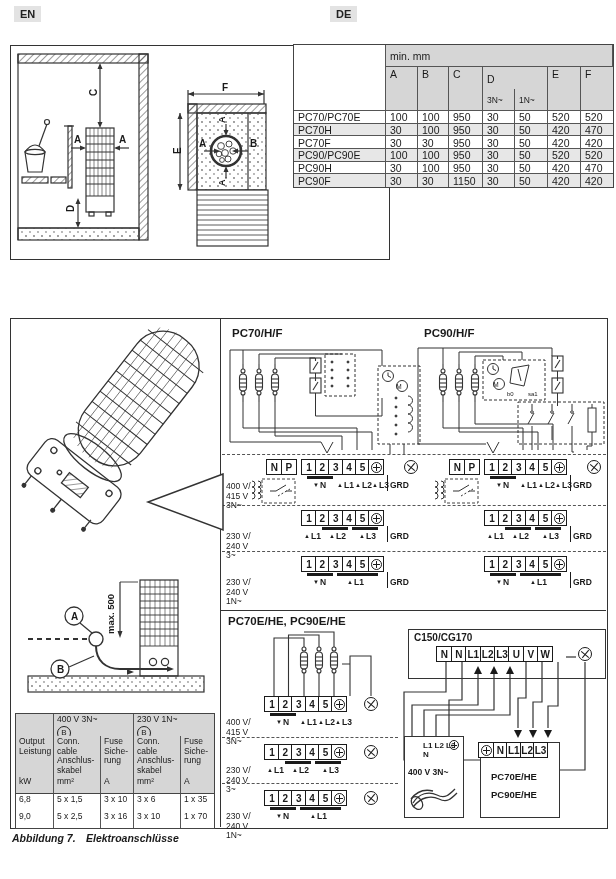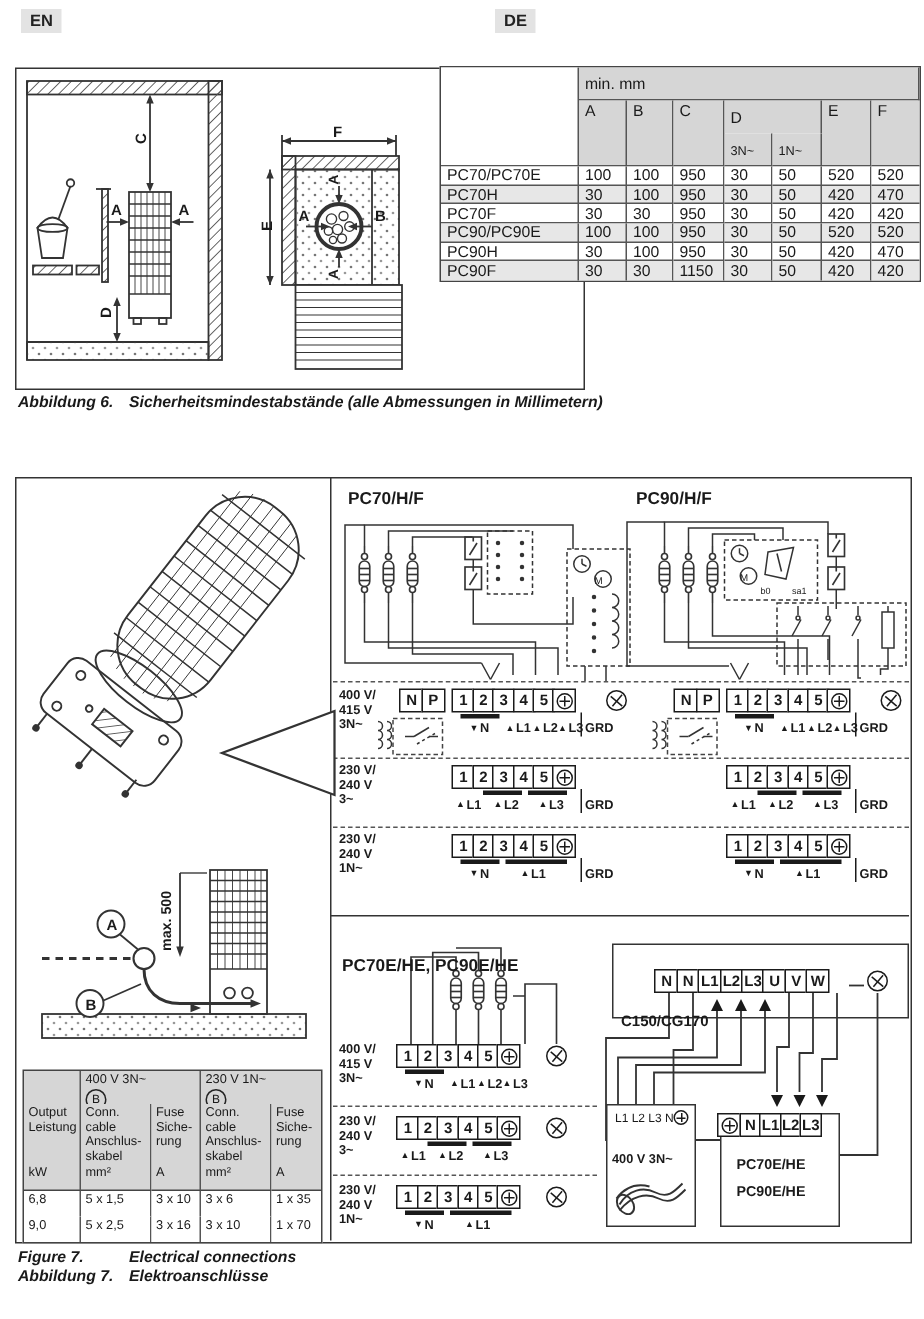--- a/index.html
+++ b/index.html
@@ -14,21 +14,21 @@
   
   .t6{position:absolute;left:293px;top:44px;display:grid;
       grid-template-columns:92px 32px 31px 34px 32px 33px 33px 32px;
       grid-template-rows:22px 22px 22px repeat(6,12.7px);
       border:1px solid #444;background:#fff;font-size:10.5px;}
   .t6 .c{border-right:1px solid #555;border-bottom:1px solid #555;padding:1px 3px 0 4px;
          display:flex;align-items:center;background:#fff;overflow:hidden;}
   .t6 .hd{background:#d6d6d6;}
   .t6 .alt{background:#e7e7e7;}
   
-  .vlab{position:absolute;font-size:8.5px;font-weight:bold;line-height:9.5px;white-space:pre-line;}
+  .vlab{position:absolute;font-size:8.5px;font-weight:normal;line-height:9.5px;white-space:pre-line;margin-top:23px;}
   
   .tstrip{position:absolute;display:flex;z-index:2;}
   .tcell{width:15px;height:16px;border:1.6px solid #1a1a1a;margin-left:-1.6px;background:#fff;
          display:flex;align-items:center;justify-content:center;font-size:10px;font-weight:bold;box-sizing:border-box;}
   .tcell.w16{width:16px;}
   .gsym{position:relative;width:11px;height:11px;border:1.4px solid #1a1a1a;border-radius:50%;display:inline-block;box-sizing:border-box;}
   .gsym::before{content:"";position:absolute;left:1px;right:1px;top:50%;border-top:1.2px solid #1a1a1a;}
   .gsym::after{content:"";position:absolute;top:1px;bottom:1px;left:50%;border-left:1.2px solid #1a1a1a;}
   .gscrew{position:absolute;width:14px;height:14px;border:1.5px solid #1a1a1a;border-radius:50%;background:#fff;z-index:2;box-sizing:border-box;}
   .gscrew::before{content:"";position:absolute;left:1px;right:1px;top:50%;border-top:1.3px solid #1a1a1a;transform:rotate(40deg);}
@@ -45,21 +45,21 @@
   .t7{position:absolute;left:15px;top:713px;display:grid;
       grid-template-columns:38px 47px 33px 47px 33px;
       grid-template-rows:22px 40px 18px 17px 17px;
       border:1px solid #444;font-size:8.5px;line-height:9.5px;background:#fff;z-index:2;}
   .t7 .c{border-right:1px solid #555;padding:1px 2px 0 3px;background:#fff;overflow:hidden;white-space:pre-line;}
   .t7 .hd{background:#d6d6d6;}
   .t7 .sp2{grid-column:span 2;}
   .t7 .ub{border-bottom:1px solid #444;}
   .circB{display:inline-block;width:12px;height:12px;border:1.2px solid #222;border-radius:50%;
          font-size:8px;text-align:center;line-height:12px;margin-top:1px;}
-  .boxlab{position:absolute;font-size:10px;font-weight:bold;z-index:2;margin-top:44px;}
+  .boxlab{position:absolute;font-size:10px;font-weight:bold;z-index:2;}
   svg{position:absolute;overflow:visible;}
   svg text{font-family:"Liberation Sans",sans-serif;fill:#1a1a1a;}
 </style>
 </head>
 <body>
 
 <div id="page">
 
   <div class="chip" style="left:14px">EN</div>
   <div class="chip" style="left:330px">DE</div>
@@ -249,21 +249,20 @@
     <div class="c alt" style="border-bottom:none">30</div>
     <div class="c alt" style="border-bottom:none">30</div>
     <div class="c alt" style="border-bottom:none">1150</div>
     <div class="c alt" style="border-bottom:none">30</div>
     <div class="c alt" style="border-bottom:none">50</div>
     <div class="c alt" style="border-bottom:none">420</div>
     <div class="c alt" style="border-bottom:none;border-right:none">420</div>
   </div>
 
   <div class="cap" style="left:12px;top:262px;">
-    <div><span class="lbl">Abbildung 6.</span><span>Sicherheitsmindestabstände (alle Abmessungen in Millimetern)</span></div>
   </div>
 
   <div class="fbox" style="left:10px;top:318px;width:596px;height:509px;"></div>
   <div class="abs" style="left:220px;top:318px;height:509px;border-left:1.5px solid #333;z-index:1"></div>
   <div class="abs" style="left:220px;top:610px;width:386px;border-top:1.5px solid #333;z-index:1"></div>
 
   <svg style="left:16px;top:324px" width="190" height="240" viewBox="0 0 190 240">
     <g stroke="#333" fill="none" stroke-width="1.3" transform="rotate(38 95 110)">
       <rect x="60" y="-10" width="70" height="150" rx="33"></rect>
       <g stroke-width="0.6">
@@ -605,21 +604,21 @@
   </div>
   <div class="wl" style="left:486px;top:575px">
     <span class="bar" style="left:4px;width:26px"></span>
       <span class="bar" style="left:34px;width:41px"></span>
     <span class="lab ad" style="left:10px">N</span>
     <span class="lab au" style="left:44px">L1</span>
     <span class="gline" style="left:84px"></span>
     <span class="lab" style="left:87px">GRD</span>
   </div>
 
-  <div class="dtitle" style="left:228px;top:638px">PC70E/HE, PC90E/HE</div>
+  <div class="dtitle" style="left:228px;top:615px">PC70E/HE, PC90E/HE</div>
   <svg style="left:250px;top:630px" width="140" height="66" viewBox="0 0 140 66">
     <g stroke="#333" fill="none" stroke-width="1.1">
       <use href="#el" x="54" y="28"></use>
         <use href="#el" x="69" y="28"></use>
         <use href="#el" x="84" y="28"></use>
       <path d="M54,12 V8 H24 V66"></path>
       <path d="M69,12 V5 H38.5 V66"></path>
       <path d="M84,12 V2 H54"></path>
       <path d="M54,50 V66 M69,50 V66 M84,50 V66"></path>
       <path d="M100,66 V34 H92 M121,66 V26 H100 V34"></path>
@@ -718,21 +717,21 @@
       <path d="M185,52 V160 H88 V132"></path>
       <path d="M166,47 H176"></path>
     </g>
     <g fill="#1a1a1a" stroke="none">
       <path d="M78,56 l-4,8 h8 z M94,56 l-4,8 h8 z M110,56 l-4,8 h8 z"></path>
       <path d="M118,128 l-4,-8 h8 z M133,128 l-4,-8 h8 z M148,128 l-4,-8 h8 z"></path>
     </g>
   </svg>
 
   <div class="abs" style="left:404px;top:736px;width:58px;height:80px;border:1.3px solid #333;background:#fff;z-index:2">
-    <span class="abs" style="left:5px;top:4px;font-size:8px;font-weight:normal">L1 L2 L3 N</span>
+    <span class="abs" style="left:18px;top:4px;font-size:8px;font-weight:bold">L1 L2 L3 N</span>
     <span class="gsym" style="position:absolute;left:44px;top:3px;width:10px;height:10px"></span>
     <span class="abs" style="left:3px;top:30px;font-size:8.5px;font-weight:bold">400 V 3N~</span>
     <svg style="left:4px;top:44px" width="50" height="32" viewBox="0 0 50 32">
       <g stroke="#333" fill="none" stroke-width="1.3">
         <path d="M4,22 C10,12 20,10 28,14 C36,18 40,14 46,8"></path>
         <path d="M4,26 C12,16 22,14 30,18 C38,22 42,18 48,12"></path>
         <path d="M2,18 C8,10 16,8 24,10"></path>
         <ellipse cx="8" cy="22" rx="5" ry="7" transform="rotate(-35 8 22)"></ellipse>
       </g>
     </svg>
@@ -783,17 +782,16 @@
     <div class="c">3 x 6</div>
     <div class="c" style="border-right:none">1 x 35</div>
     <div class="c">9,0</div>
     <div class="c">5 x 2,5</div>
     <div class="c">3 x 16</div>
     <div class="c">3 x 10</div>
     <div class="c" style="border-right:none">1 x 70</div>
   </div>
 
   <div class="cap" style="left:12px;top:832px;">
-    <div><span class="lbl">Figure 7.</span><span>Electrical connections</span></div>
     <div><span class="lbl">Abbildung 7.</span><span>Elektroanschlüsse</span></div>
   </div>
 
 </div>
 
 </body></html>

